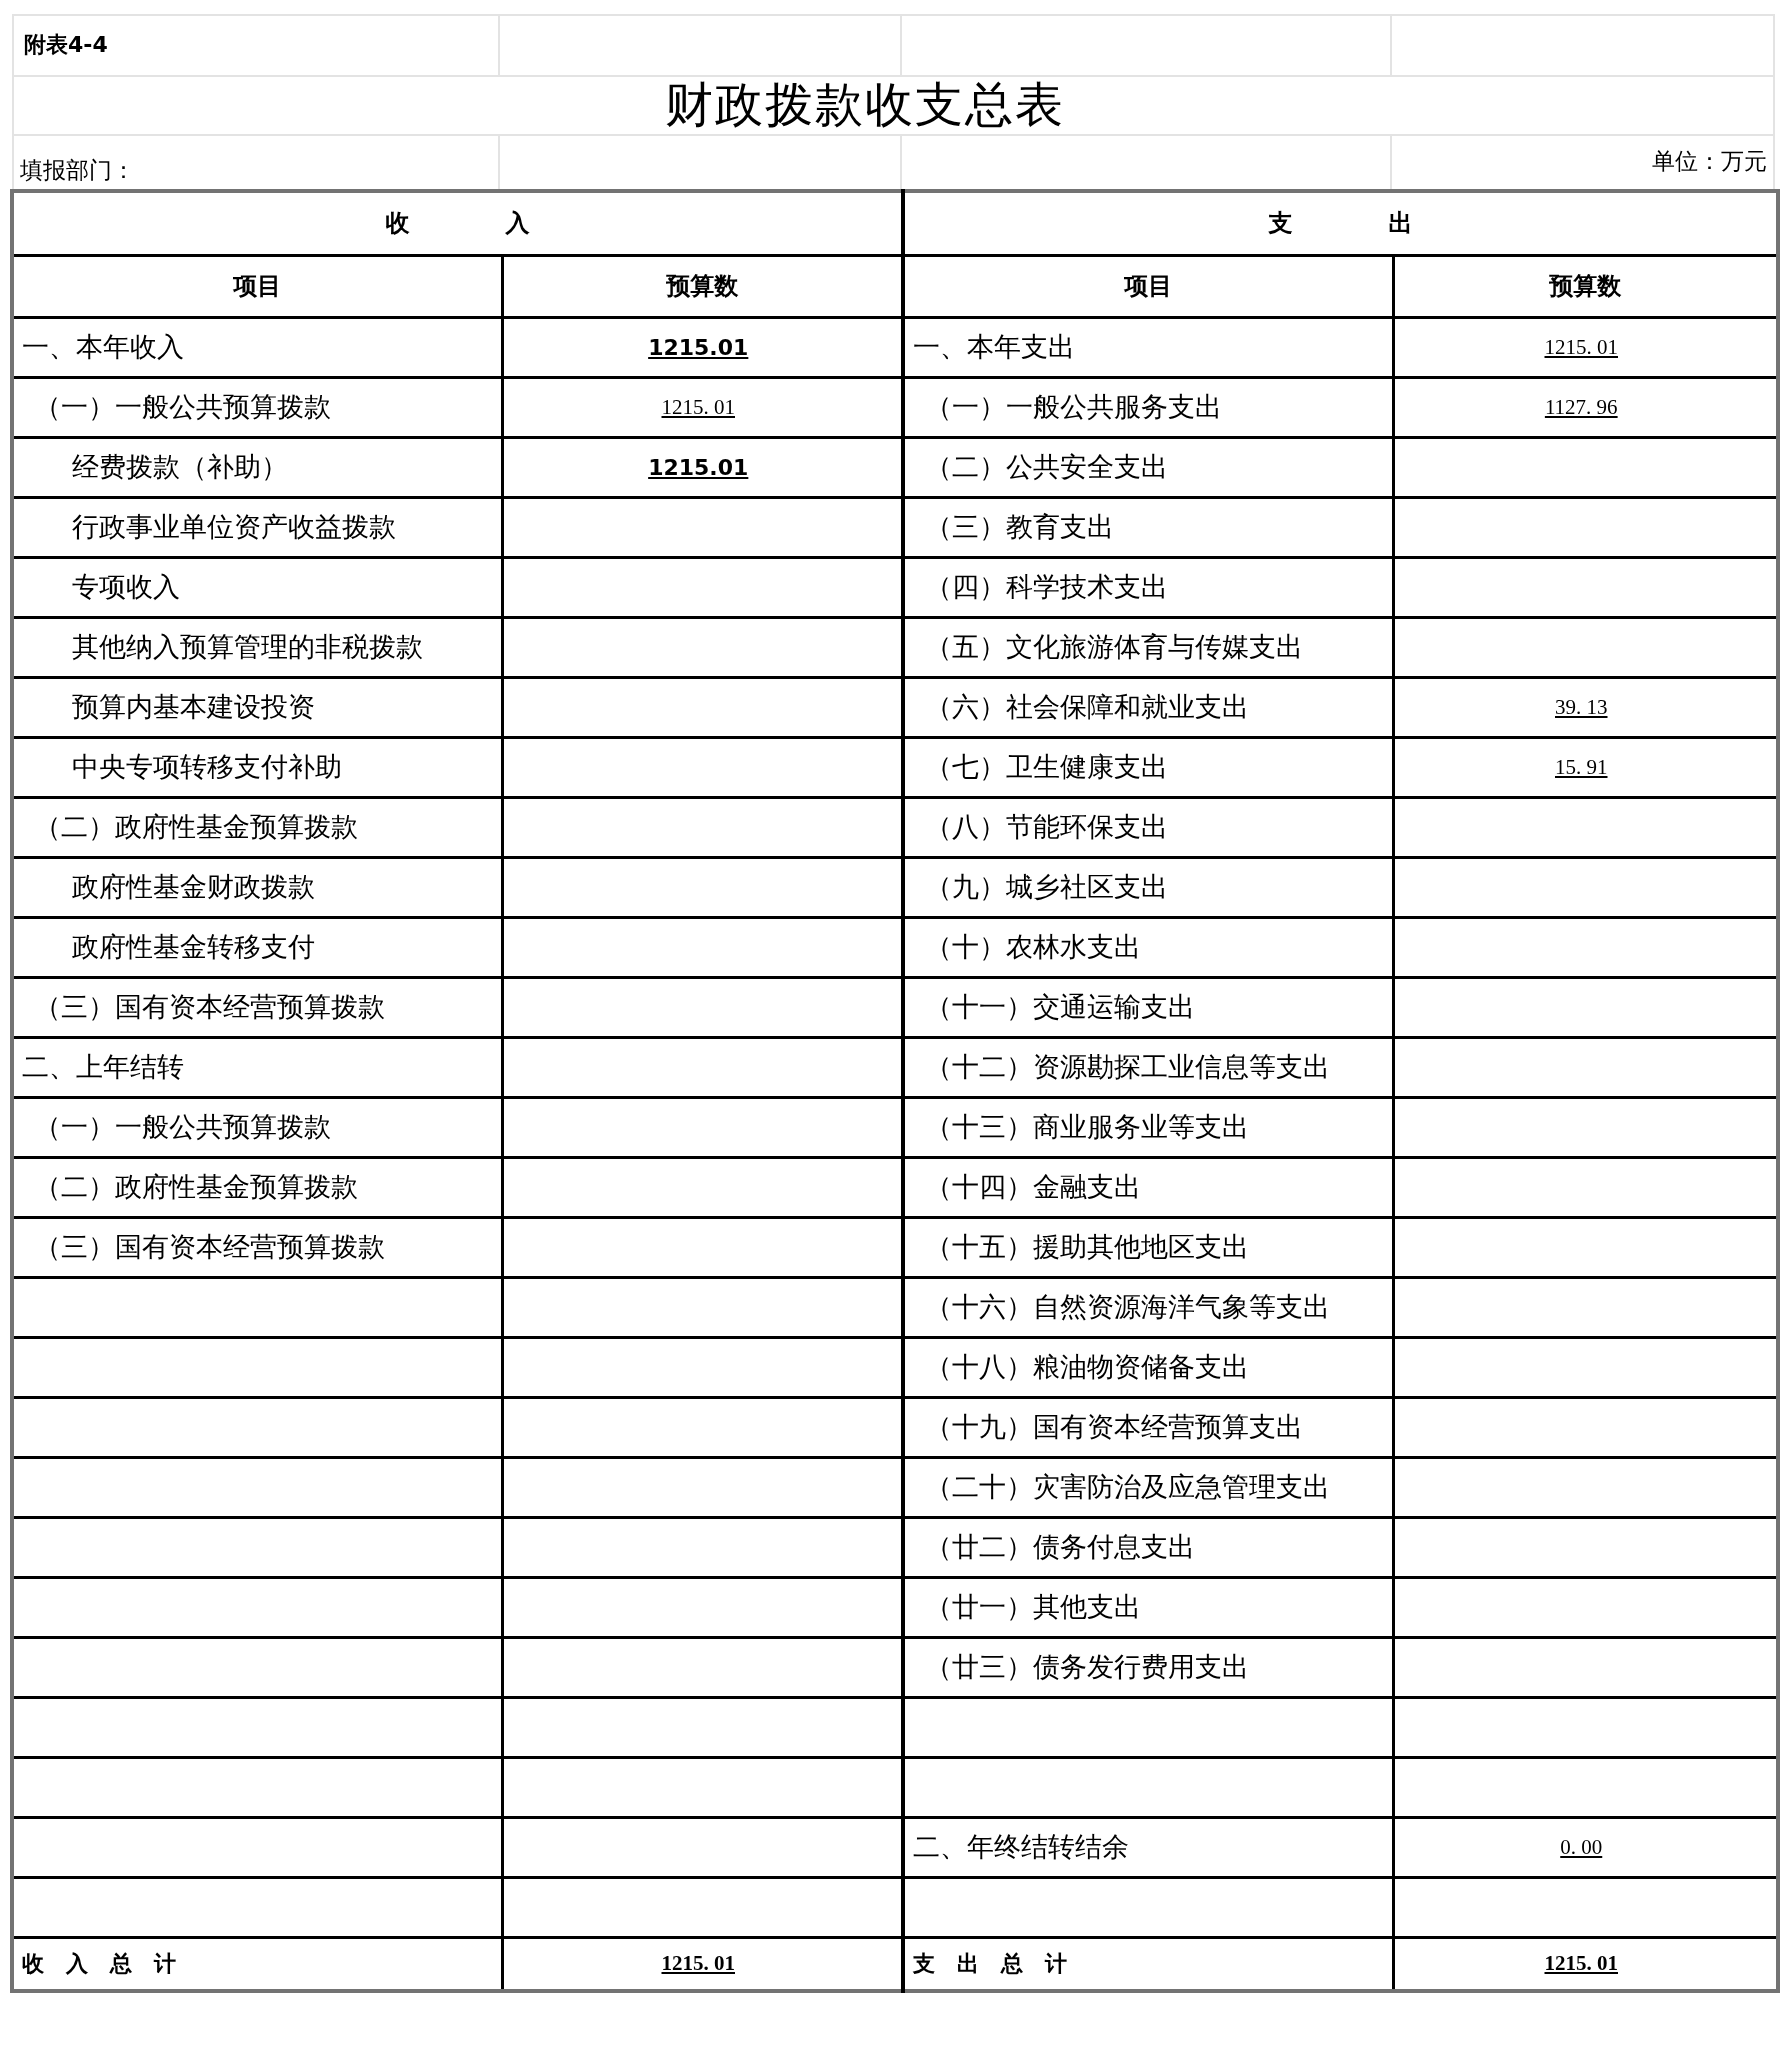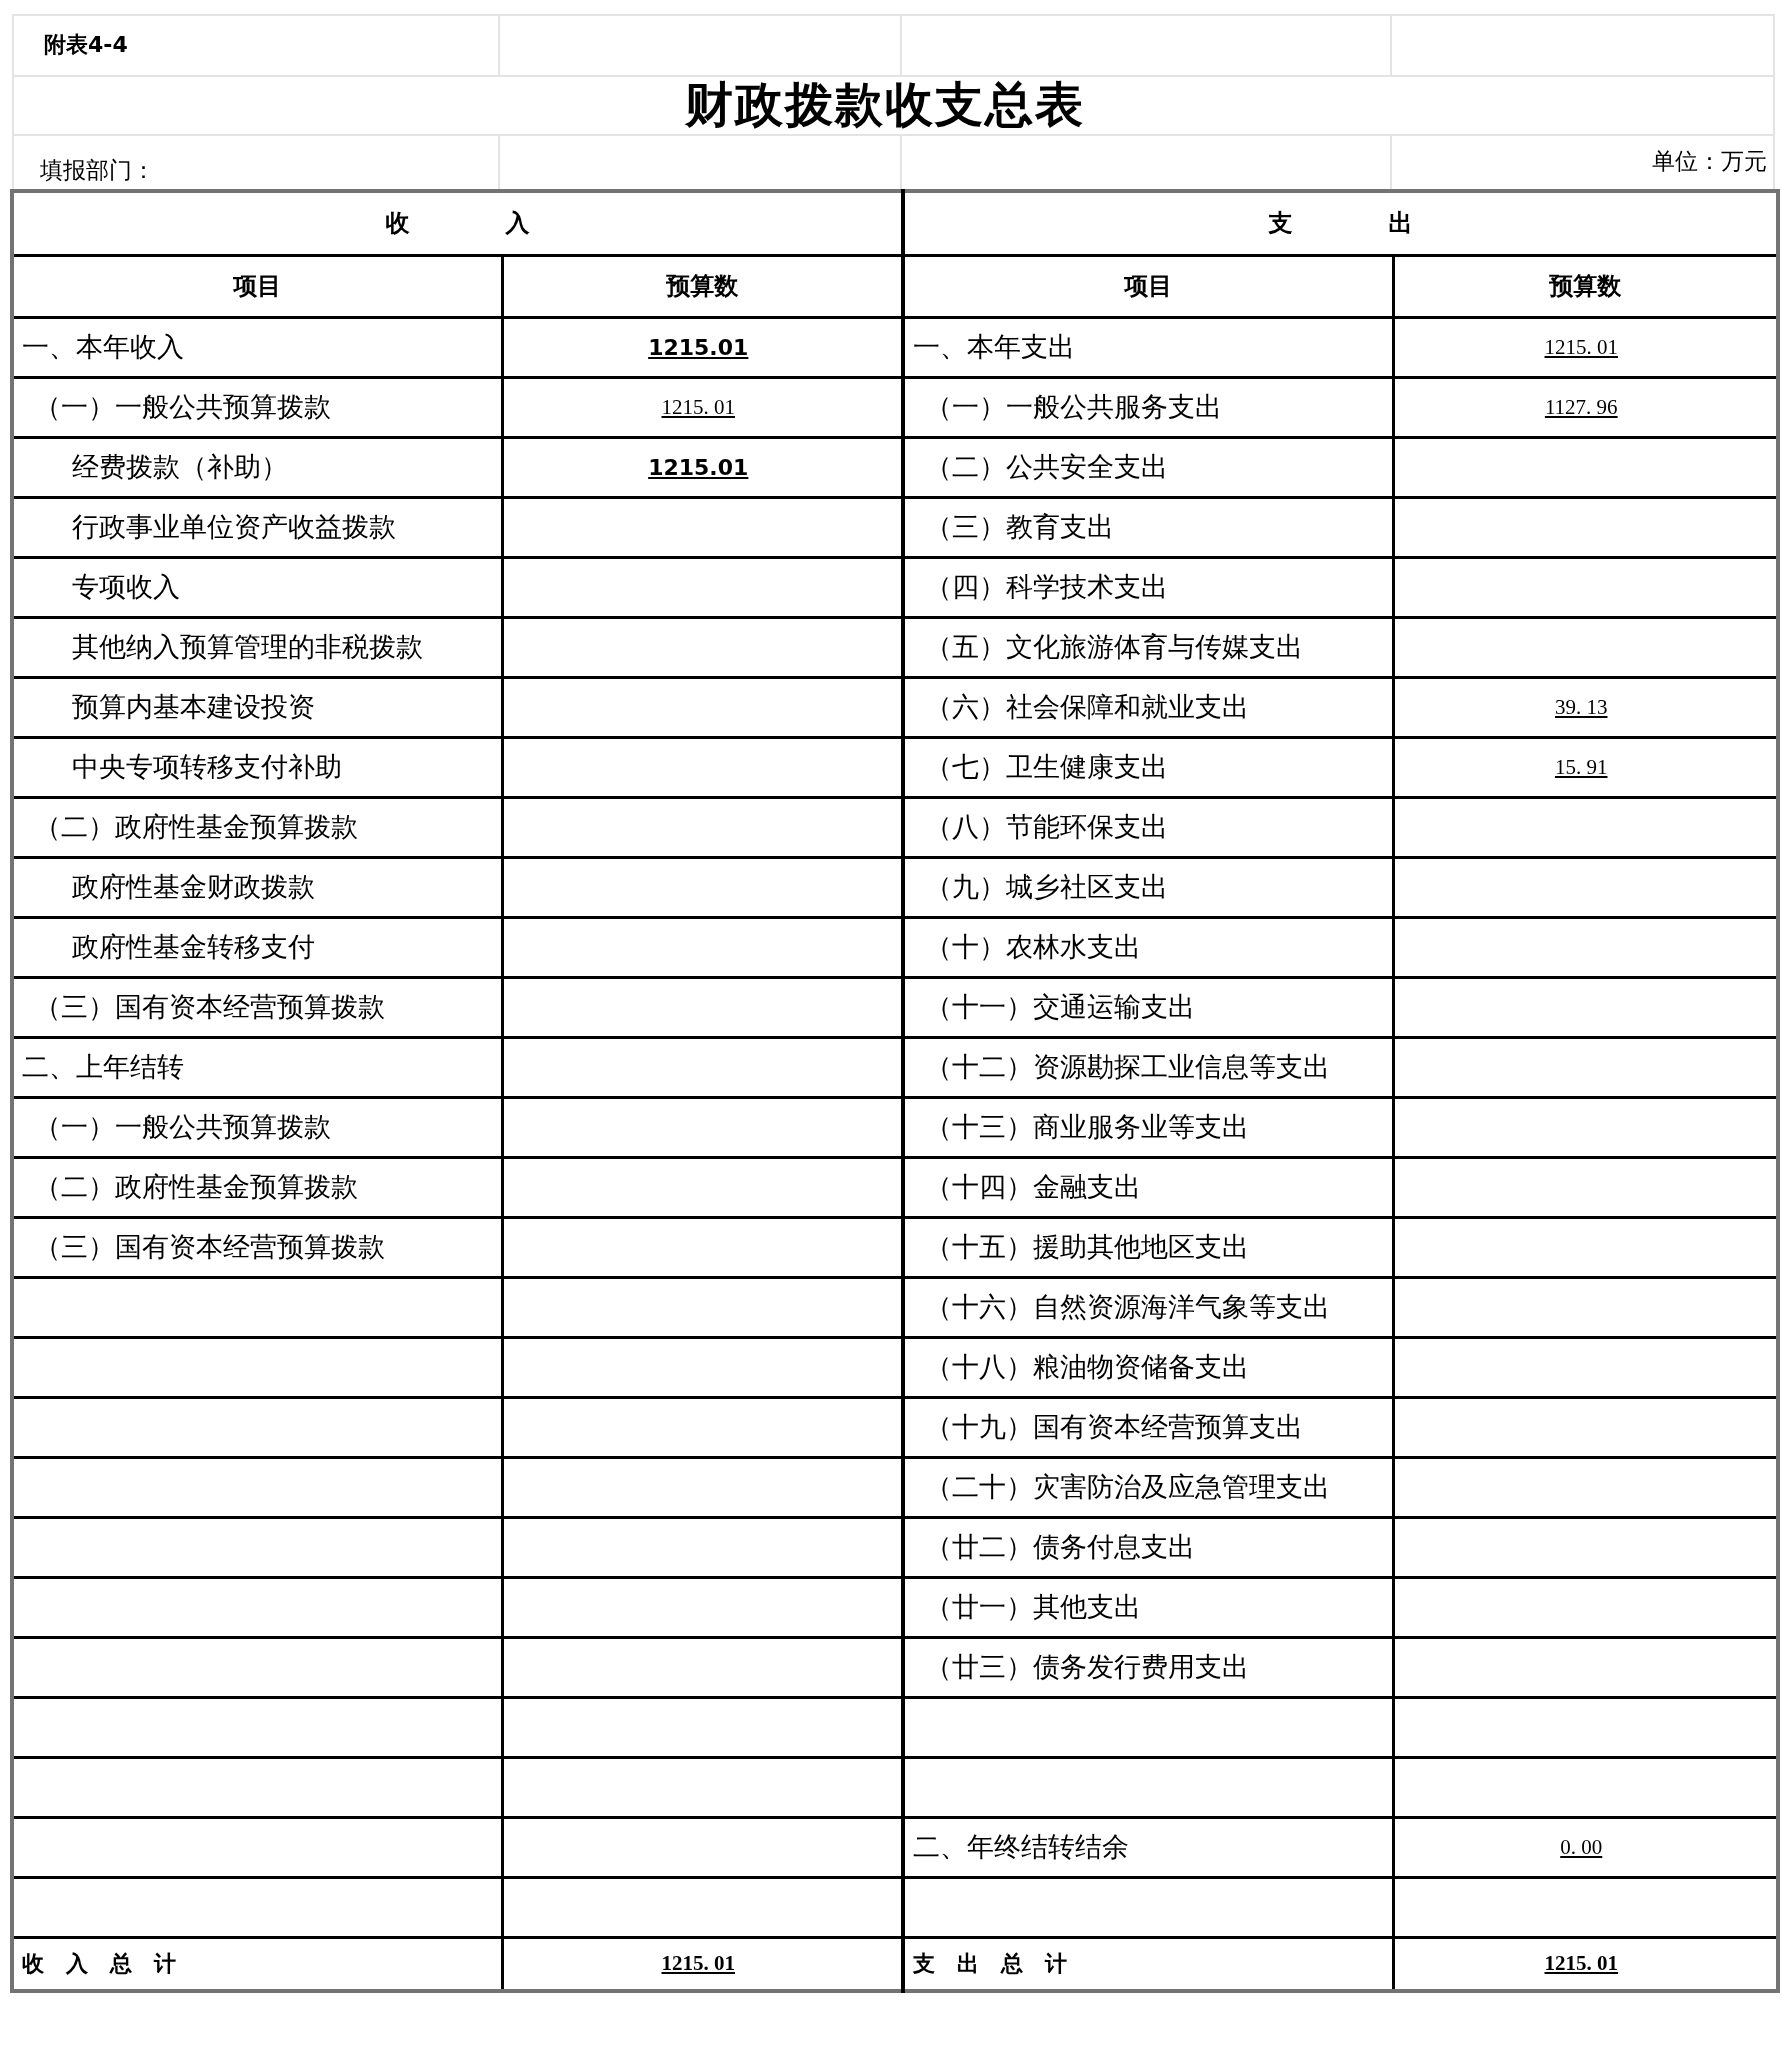--- a/index.html
+++ b/index.html
@@ -5,25 +5,25 @@
   html,body{margin:0;padding:0;background:#ffffff;}
   body{width:1785px;height:2062px;position:relative;overflow:hidden;
        font-family:"Liberation Serif","DejaVu Serif",serif;color:#000;}
   .page{position:absolute;left:0;top:0;width:1785px;height:2062px;background:#fff;}
 
   
   .gline{position:absolute;background:#e3e3e3;}
   .gh{height:2px;left:12px;width:1763px;}
   .gv{width:2px;}
 
-  .toptext{position:absolute;display:flex;align-items:center;margin-left:20px;}
+  .toptext{position:absolute;display:flex;align-items:center;}
   .sheet-label{left:24px;top:14px;height:61px;
       font-family:"DejaVu Sans","Liberation Sans",sans-serif;font-weight:700;font-size:22px;}
   .main-title{left:12px;top:75px;width:1706px;height:60px;justify-content:center;
-      font-size:48px;font-weight:700;letter-spacing:2px;}
+      font-size:48px;font-weight:400;letter-spacing:2px;}
   .dept-label{left:20px;top:134px;height:72px;font-size:23px;}
   .unit-label{top:134px;height:55px;right:18px;font-size:23px;}
 
   
   table.budget{position:absolute;left:10px;top:189px;width:1765px;
       border-collapse:collapse;table-layout:fixed;border:4px solid #737373;}
   .budget th,.budget td{border:3px solid #000;padding:0;overflow:hidden;
       vertical-align:middle;white-space:nowrap;}
   .mid{border-left-width:4px !important;}
 

